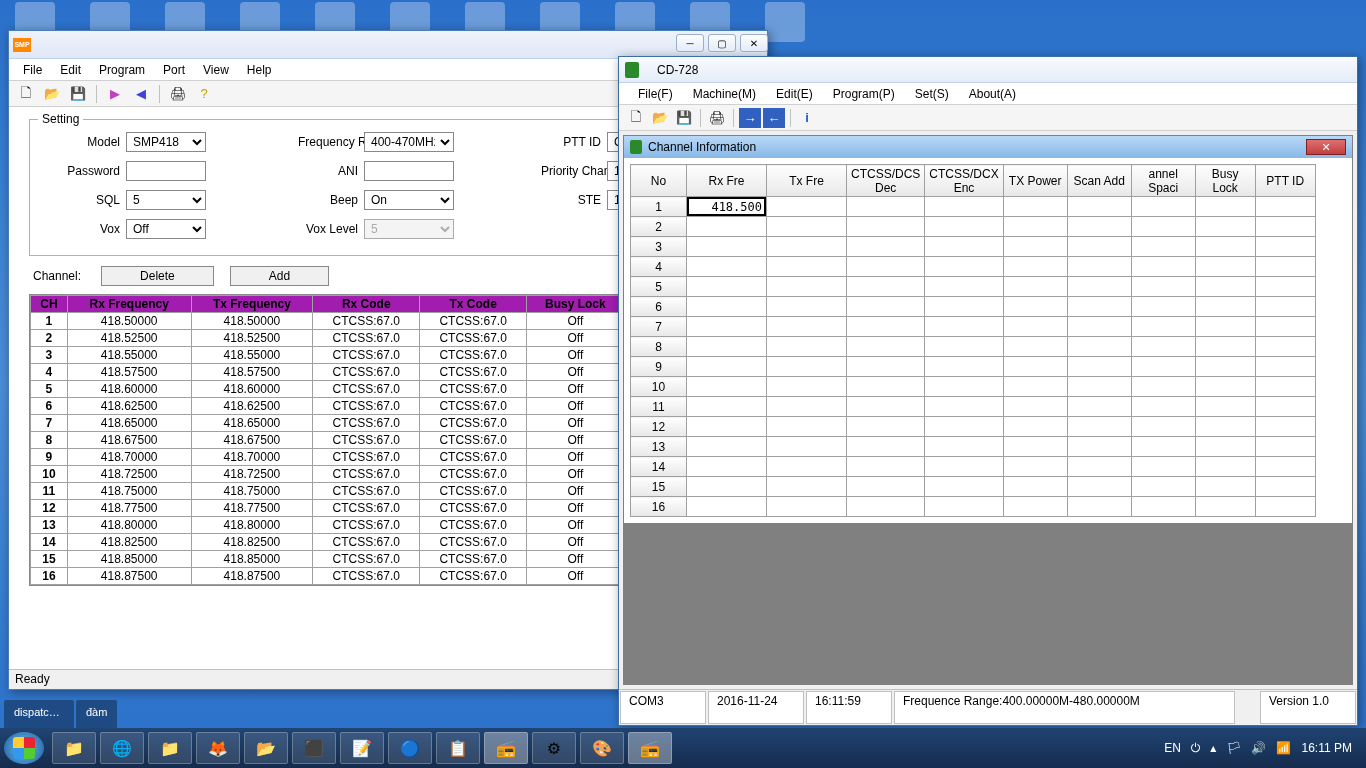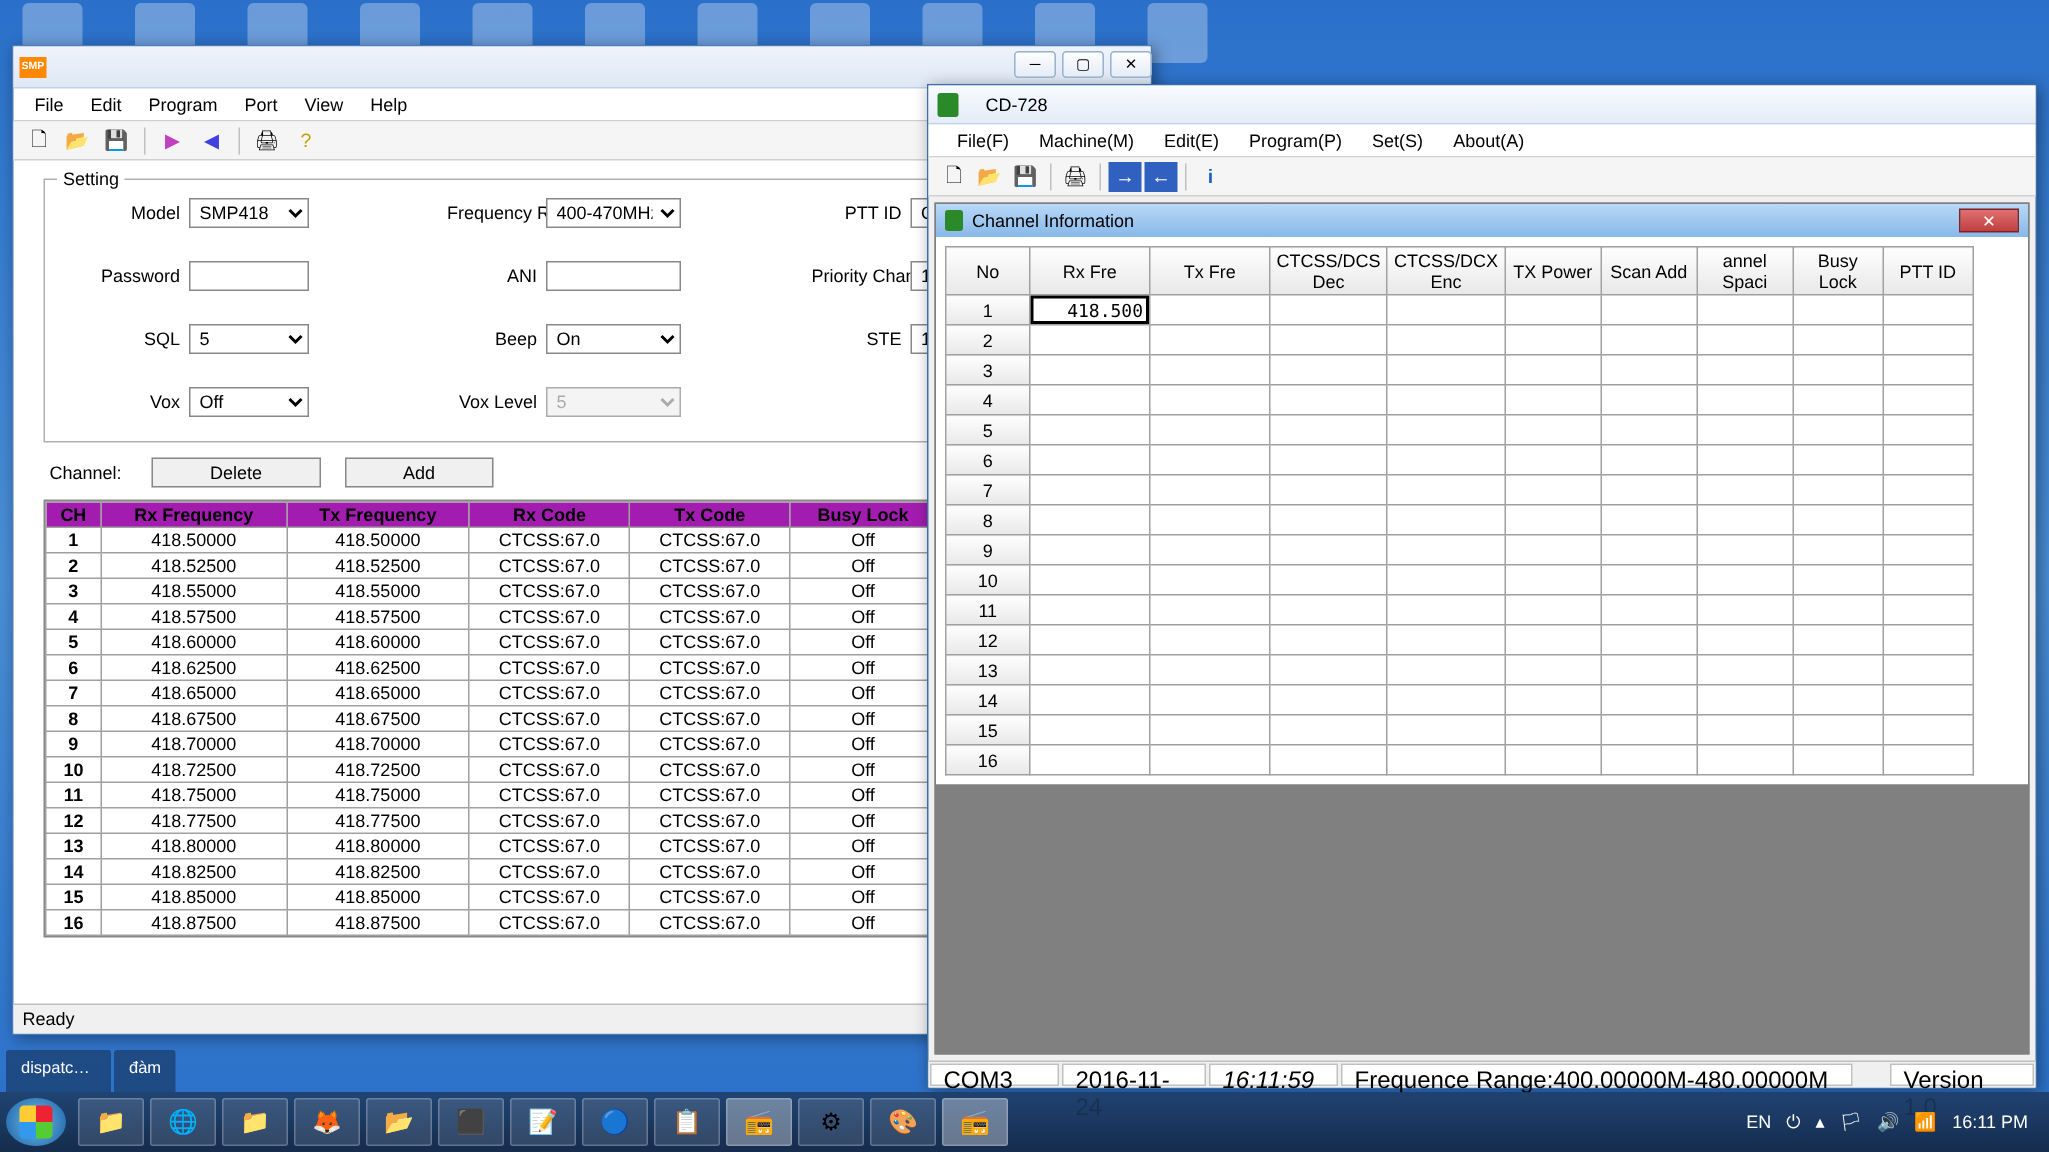--- a/index.html
+++ b/index.html
@@ -20,21 +20,21 @@
 .menubar { height: 22px; display: flex; align-items: center; padding: 0 6px; gap: 2px; font-size: 12px; border-bottom: 1px solid #d0d0d0; }
 .menubar span { padding: 2px 8px; cursor: default; }
 
 .toolbar { height: 26px; display: flex; align-items: center; padding: 0 6px; gap: 4px; border-bottom: 1px solid #d0d0d0; background:#f5f5f5;}
 .toolbtn { width: 22px; height: 20px; display:flex;align-items:center;justify-content:center; font-size:13px; border:1px solid transparent;}
 .toolsep{width:1px;height:18px;background:#c0c0c0;margin:0 3px;}
 
 .content1 { flex: 1; padding: 12px 20px 4px 20px; overflow: hidden; position: relative; }
 .fieldset1 { border: 1px solid #b0b0b0; padding: 12px 30px 16px 30px; position: relative; margin-bottom: 10px; }
 .fieldset1 .legend { position: absolute; top: -8px; left: 8px; background: #fff; padding: 0 4px; font-size: 12px; }
-.setting-grid { display: grid; grid-template-columns: 60px 80px 80px 60px 90px 75px 60px 60px 90px; gap: 22px 6px; align-items: center; font-size: 12px; }
+.setting-grid { display: grid; grid-template-columns: 60px 80px 80px 60px 90px 75px 60px 60px 90px; gap: 9px 6px; align-items: center; font-size: 12px; }
 .setting-grid label { text-align: right; font-size: 12px; }
 .setting-grid input, .setting-grid select { height: 20px; font-size: 12px; border: 1px solid #888; background:#fff; padding: 0 2px;}
 .setting-grid select { background: #fff; }
 
 .channel-btns { display: flex; align-items: center; gap: 16px; margin: 8px 0 8px 4px; font-size: 12px;}
 .channel-btns .lbl { margin-right: 4px; }
 .btn { padding: 2px 38px; font-size:12px; background: #f0f0f0; border: 1px solid #888; }
 
 .grid1 { border: 1px solid #888; font-size: 12px; }
 .grid1 table { border-collapse: collapse; width: 100%; }
@@ -61,21 +61,21 @@
 .child-title .closex { margin-left:auto; width:40px; height:16px; background:linear-gradient(to bottom,#e07070,#c04040); color:#fff; display:flex;align-items:center;justify-content:center;font-size:11px; border:1px solid #802020;}
 .child-body { background:#fff; padding:6px; }
 .grid2 table { border-collapse: collapse; font-size: 12px;}
 .grid2 th, .grid2 td { border: 1px solid #a0a0a0; text-align:center; font-size:12px;}
 .grid2 th { background: linear-gradient(to bottom,#fefefe,#e8e8e8); font-weight:normal; height:32px; padding:0 4px; }
 .grid2 th.rowhdr, .grid2 td.rowhdr { background: linear-gradient(to bottom,#fefefe,#e8e8e8); width:56px; height:20px;}
 .grid2 td { height:20px; background:#fff;}
 .grid2 td input { width: 100%; height: 100%; border: 2px solid #000; text-align: right; font-family: monospace; font-size: 12px; padding-right:2px;}
 .gray-fill { flex:1; background:#808080;}
 
-.statusbar2 { height: 18px; border-top:1px solid #c0c0c0; background:#f0f0f0; display:flex; font-size:16px;}
+.statusbar2 { height: 36px; border-top:1px solid #c0c0c0; background:#f0f0f0; display:flex; font-size:12px;}
 .statusbar2 .cell { border:1px solid #c0c0c0; padding:2px 8px; margin:1px; background:#fff;}
 
 
 .taskbar { position:absolute; bottom:0; left:0; right:0; height:40px; background: linear-gradient(to bottom, rgba(30,60,100,0.85), rgba(20,40,70,0.95)); display:flex; align-items:center; padding:0 4px;}
 .startbtn { width:40px; height:32px; border-radius:50%; background: radial-gradient(circle,#6fbef0,#1a5fa0); display:flex;align-items:center;justify-content:center; margin-right:6px;}
 .startbtn .orb { width:22px;height:22px; background: conic-gradient(#e23 0 25%,#5c3 25% 50%,#39e 50% 75%,#fc3 75% 100%); border-radius:3px;}
 .taskitem { width:44px; height:32px; margin:0 2px; background: rgba(255,255,255,0.12); border:1px solid rgba(255,255,255,0.25); border-radius:2px; display:flex;align-items:center;justify-content:center; font-size:16px;}
 .taskbar .right { margin-left:auto; display:flex; align-items:center; color:#fff; font-size:12px; gap:10px; padding-right:10px;}
 .taskbar-tabs { position:absolute; bottom:40px; left:0; height:28px; display:flex; gap:2px; padding-left:4px;}
 .taskbar-tabs .tab { background: rgba(0,0,0,0.35); color:#fff; font-size:11px; padding:6px 10px; border-radius:2px 2px 0 0; max-width:70px; overflow:hidden; white-space:nowrap; text-overflow:ellipsis;}
@@ -607,21 +607,21 @@
             </tbody>
           </table>
       </div>
     </div>
     <div class="gray-fill"></div>
   </div>
 
   <div class="statusbar2">
     <div class="cell" style="width:86px;">COM3</div>
     <div class="cell" style="width:96px;">2016-11-24</div>
-    <div class="cell" style="width:86px;font-style:italic;">16:11:59</div>
+    <div class="cell" style="width:86px;">16:11:59</div>
     <div class="cell" style="flex:1;">Frequence Range:400.00000M-480.00000M</div>
     <div class="cell" style="width:96px;margin-left:24px;">Version 1.0</div>
   </div>
 </div>
 
 <div class="taskbar-tabs">
   <div class="tab">dispatcher ...</div>
   <div class="tab">đàm</div>
 </div>
 

